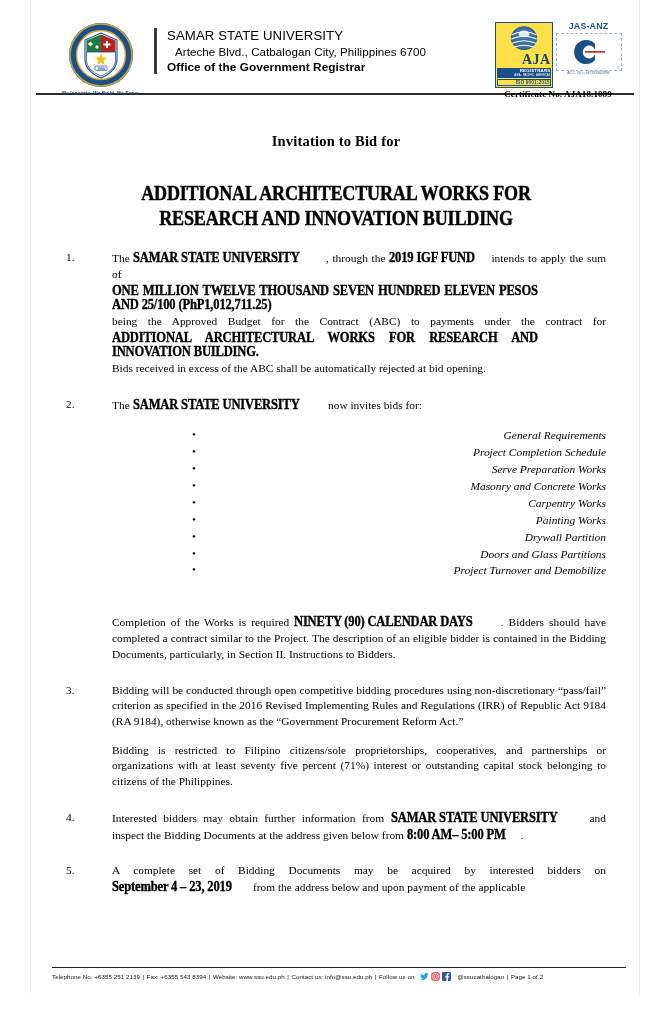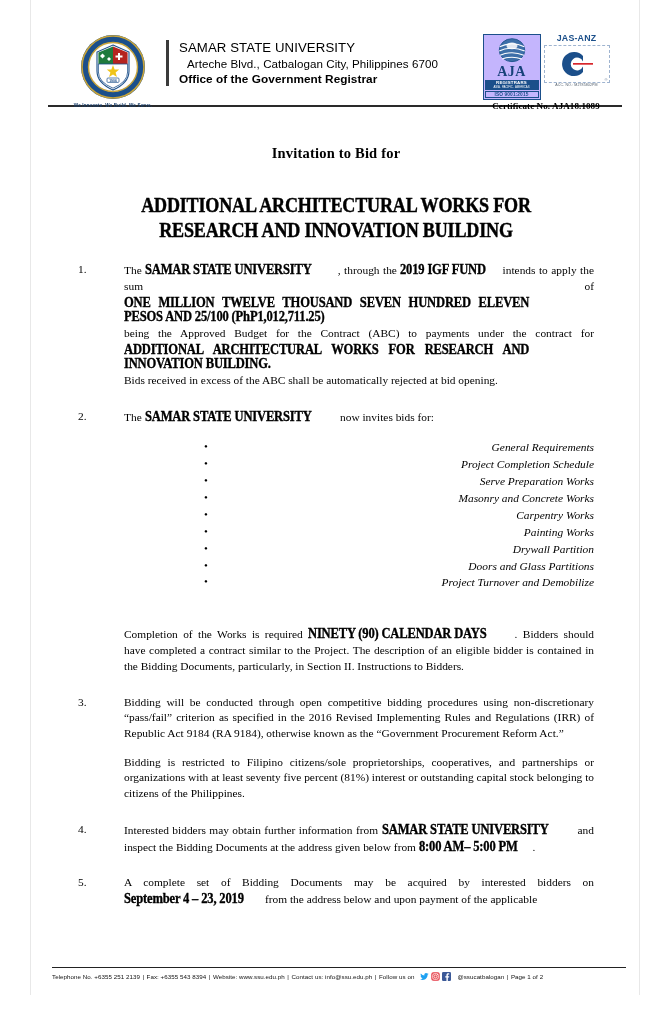--- a/index.html
+++ b/index.html
@@ -13,21 +13,21 @@
     font-family: "Liberation Serif", "DejaVu Serif", serif;
     color: #000000;
     position: relative;
     overflow: hidden;
   }
   .page {
     width: 670px;
     height: 995px;
     position: relative;
     box-sizing: border-box;
-    padding: 16px;
+    padding: 4px;
   }
 
   
   .edge-rule {
     position: absolute;
     top: 0;
     bottom: 0;
     width: 1px;
     background: #e8e8e8;
   }
@@ -91,21 +91,22 @@
     display: flex;
     align-items: flex-start;
     justify-content: center;
     gap: 3px;
   }
   .aja-box {
     border: 1px solid #1b4f8a;
     width: 58px;
     padding: 2px 1px 1px 1px;
     box-sizing: border-box;
-    background: #c4b5fd;
+    background: #fde047;
+    text-align: right;
   }
   .aja-globe { width: 34px; height: 28px; margin: 0 auto; display:block; }
   .aja-word {
     font-family: "Liberation Serif", serif;
     font-size: 14px;
     font-weight: bold;
     color: #17427a;
     line-height: 1;
     letter-spacing: .4px;
   }
@@ -403,21 +404,21 @@
         <li>Doors and Glass Partitions</li>
         <li>Project Turnover and Demobilize</li>
       </ul>
 
     <div class="plain-para"><span>Completion of the Works is required </span><span class="cb">NINETY (90) CALENDAR DAYS</span><span>.  Bidders should have completed a contract similar to the Project. The description of an eligible bidder is contained in the Bidding Documents, particularly, in Section II. Instructions to Bidders.</span></div>
 
     <div class="item">
       <div class="num">3.</div>
       <div class="txt">
         <div><span>Bidding will be conducted through open competitive bidding procedures using non-discretionary “pass/fail” criterion as specified in the 2016 Revised Implementing Rules and Regulations (IRR) of Republic Act 9184 (RA 9184), otherwise known as the “Government Procurement Reform Act.”</span></div>
-        <div class="sub-para">Bidding is restricted to Filipino citizens/sole proprietorships, cooperatives, and partnerships or organizations with at least seventy five percent (81%) interest or outstanding capital stock belonging to citizens of the Philippines.</div>
+        <div class="sub-para">Bidding is restricted to Filipino citizens/sole proprietorships, cooperatives, and partnerships or organizations with at least seventy five percent (71%) interest or outstanding capital stock belonging to citizens of the Philippines.</div>
       </div>
     </div>
 
     <div class="item">
       <div class="num">4.</div>
       <div class="txt"><span>Interested bidders may obtain further information from </span><span class="cb">SAMAR STATE UNIVERSITY</span><span> and inspect the Bidding Documents at the address given below from </span><span class="cb">8:00 AM– 5:00 PM</span><span>.</span></div>
     </div>
 
     <div class="item">
       <div class="num">5.</div>

